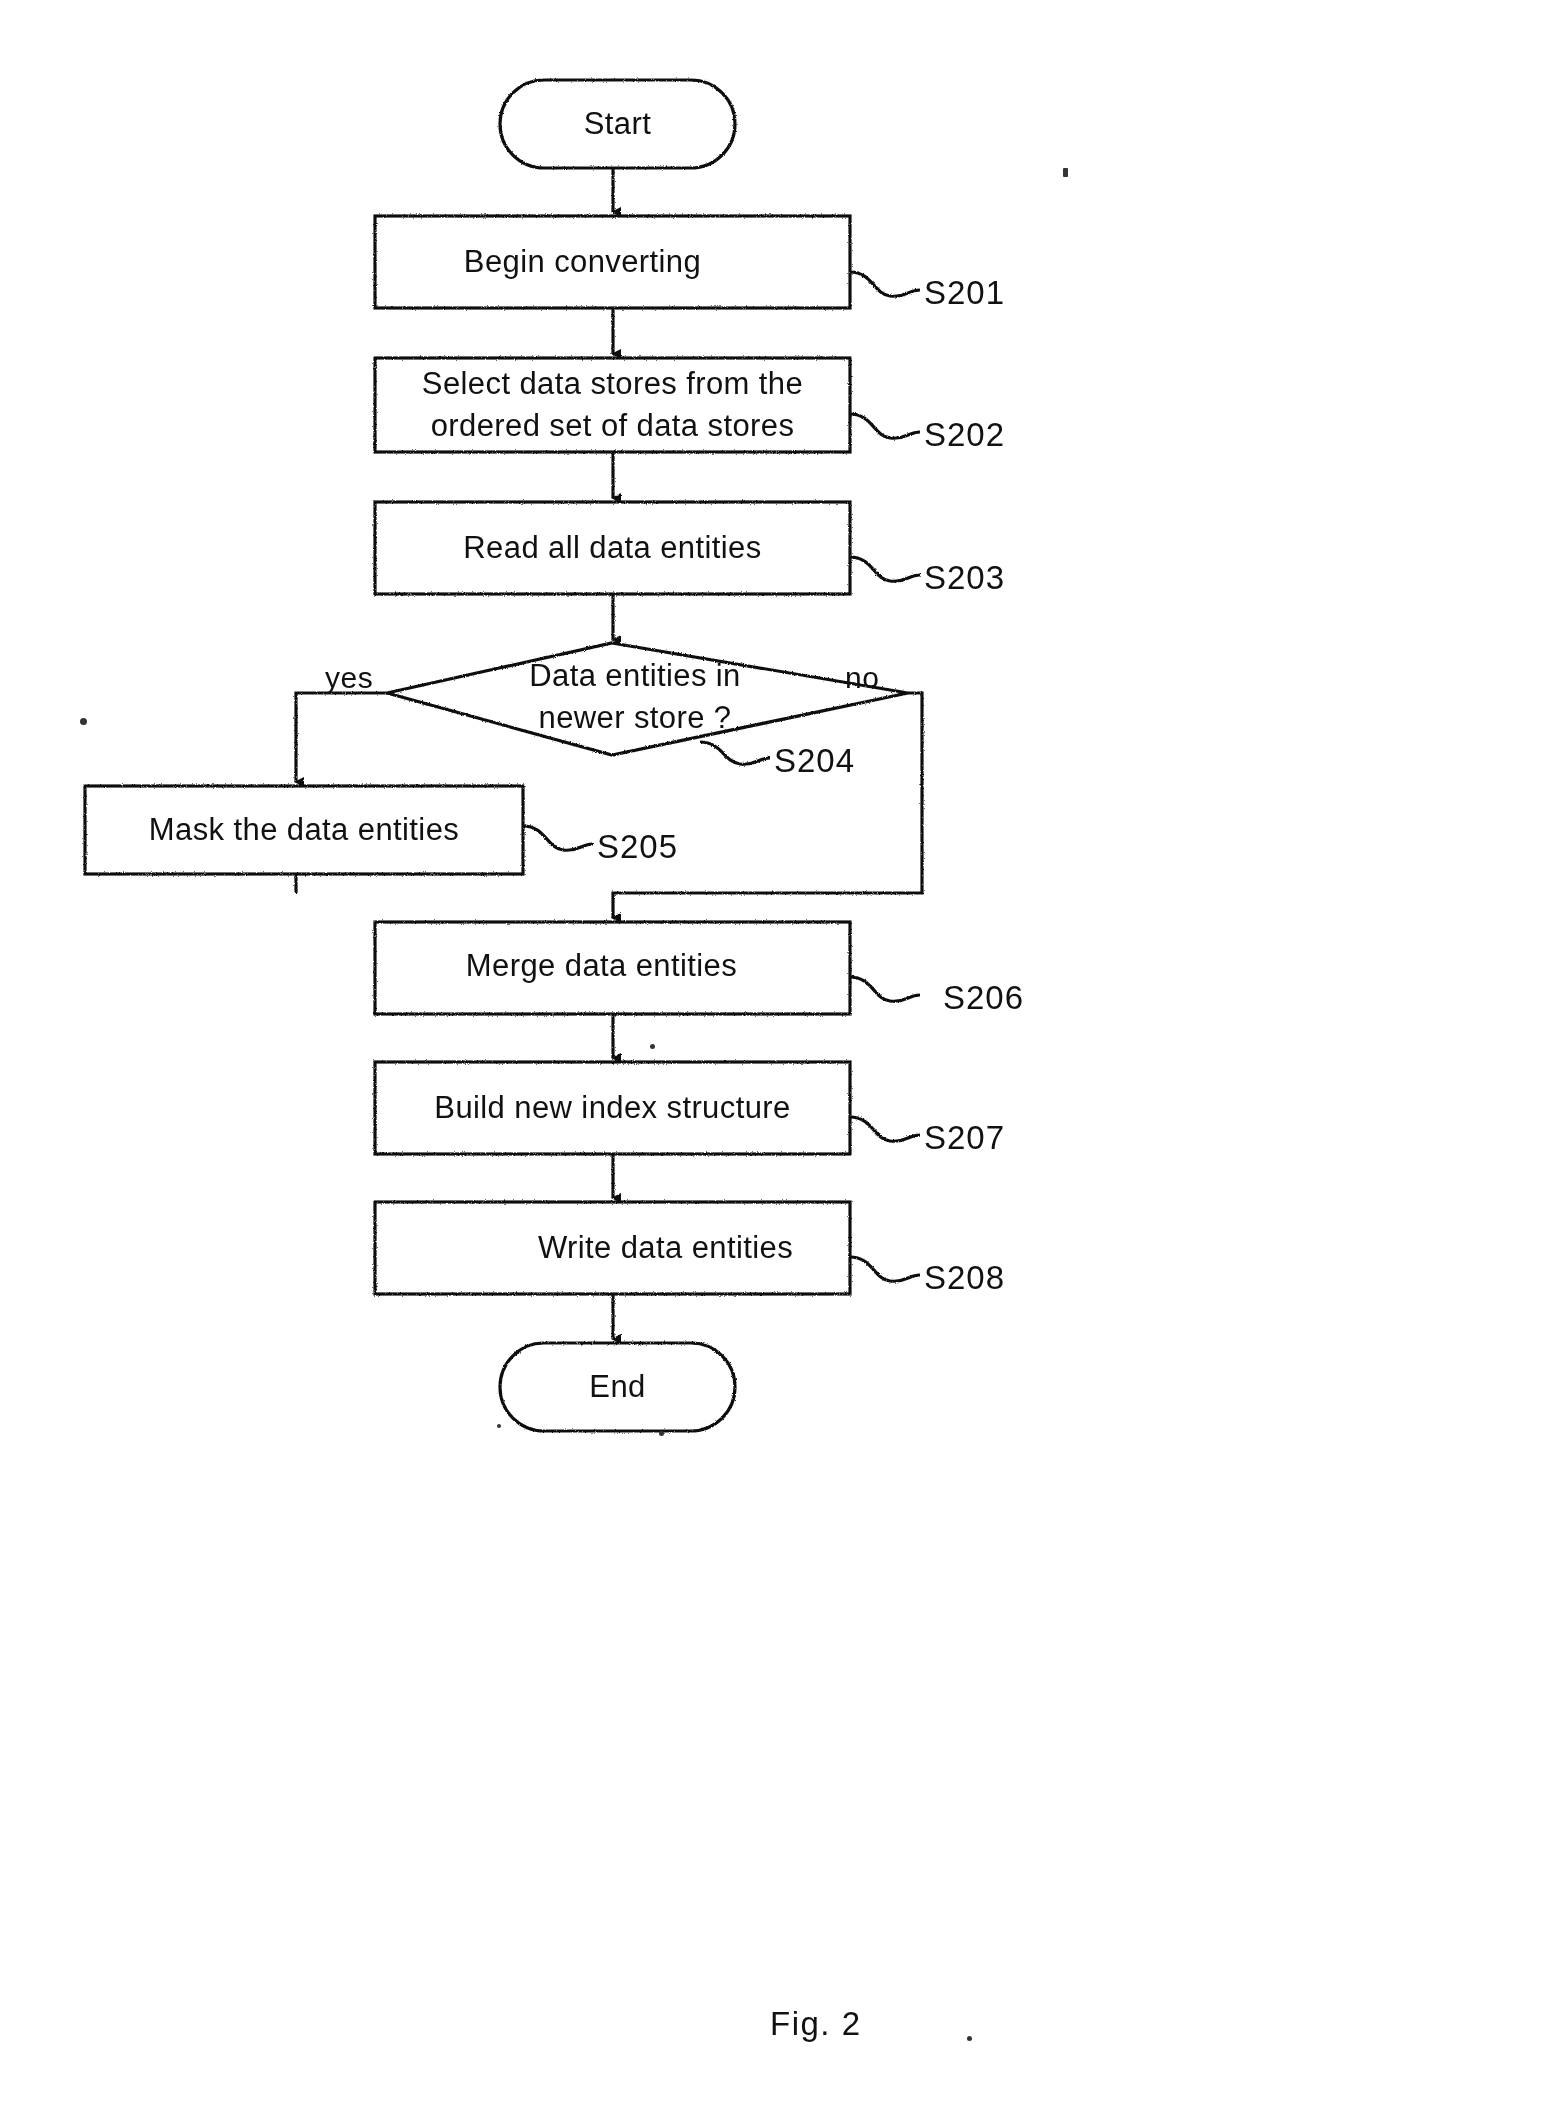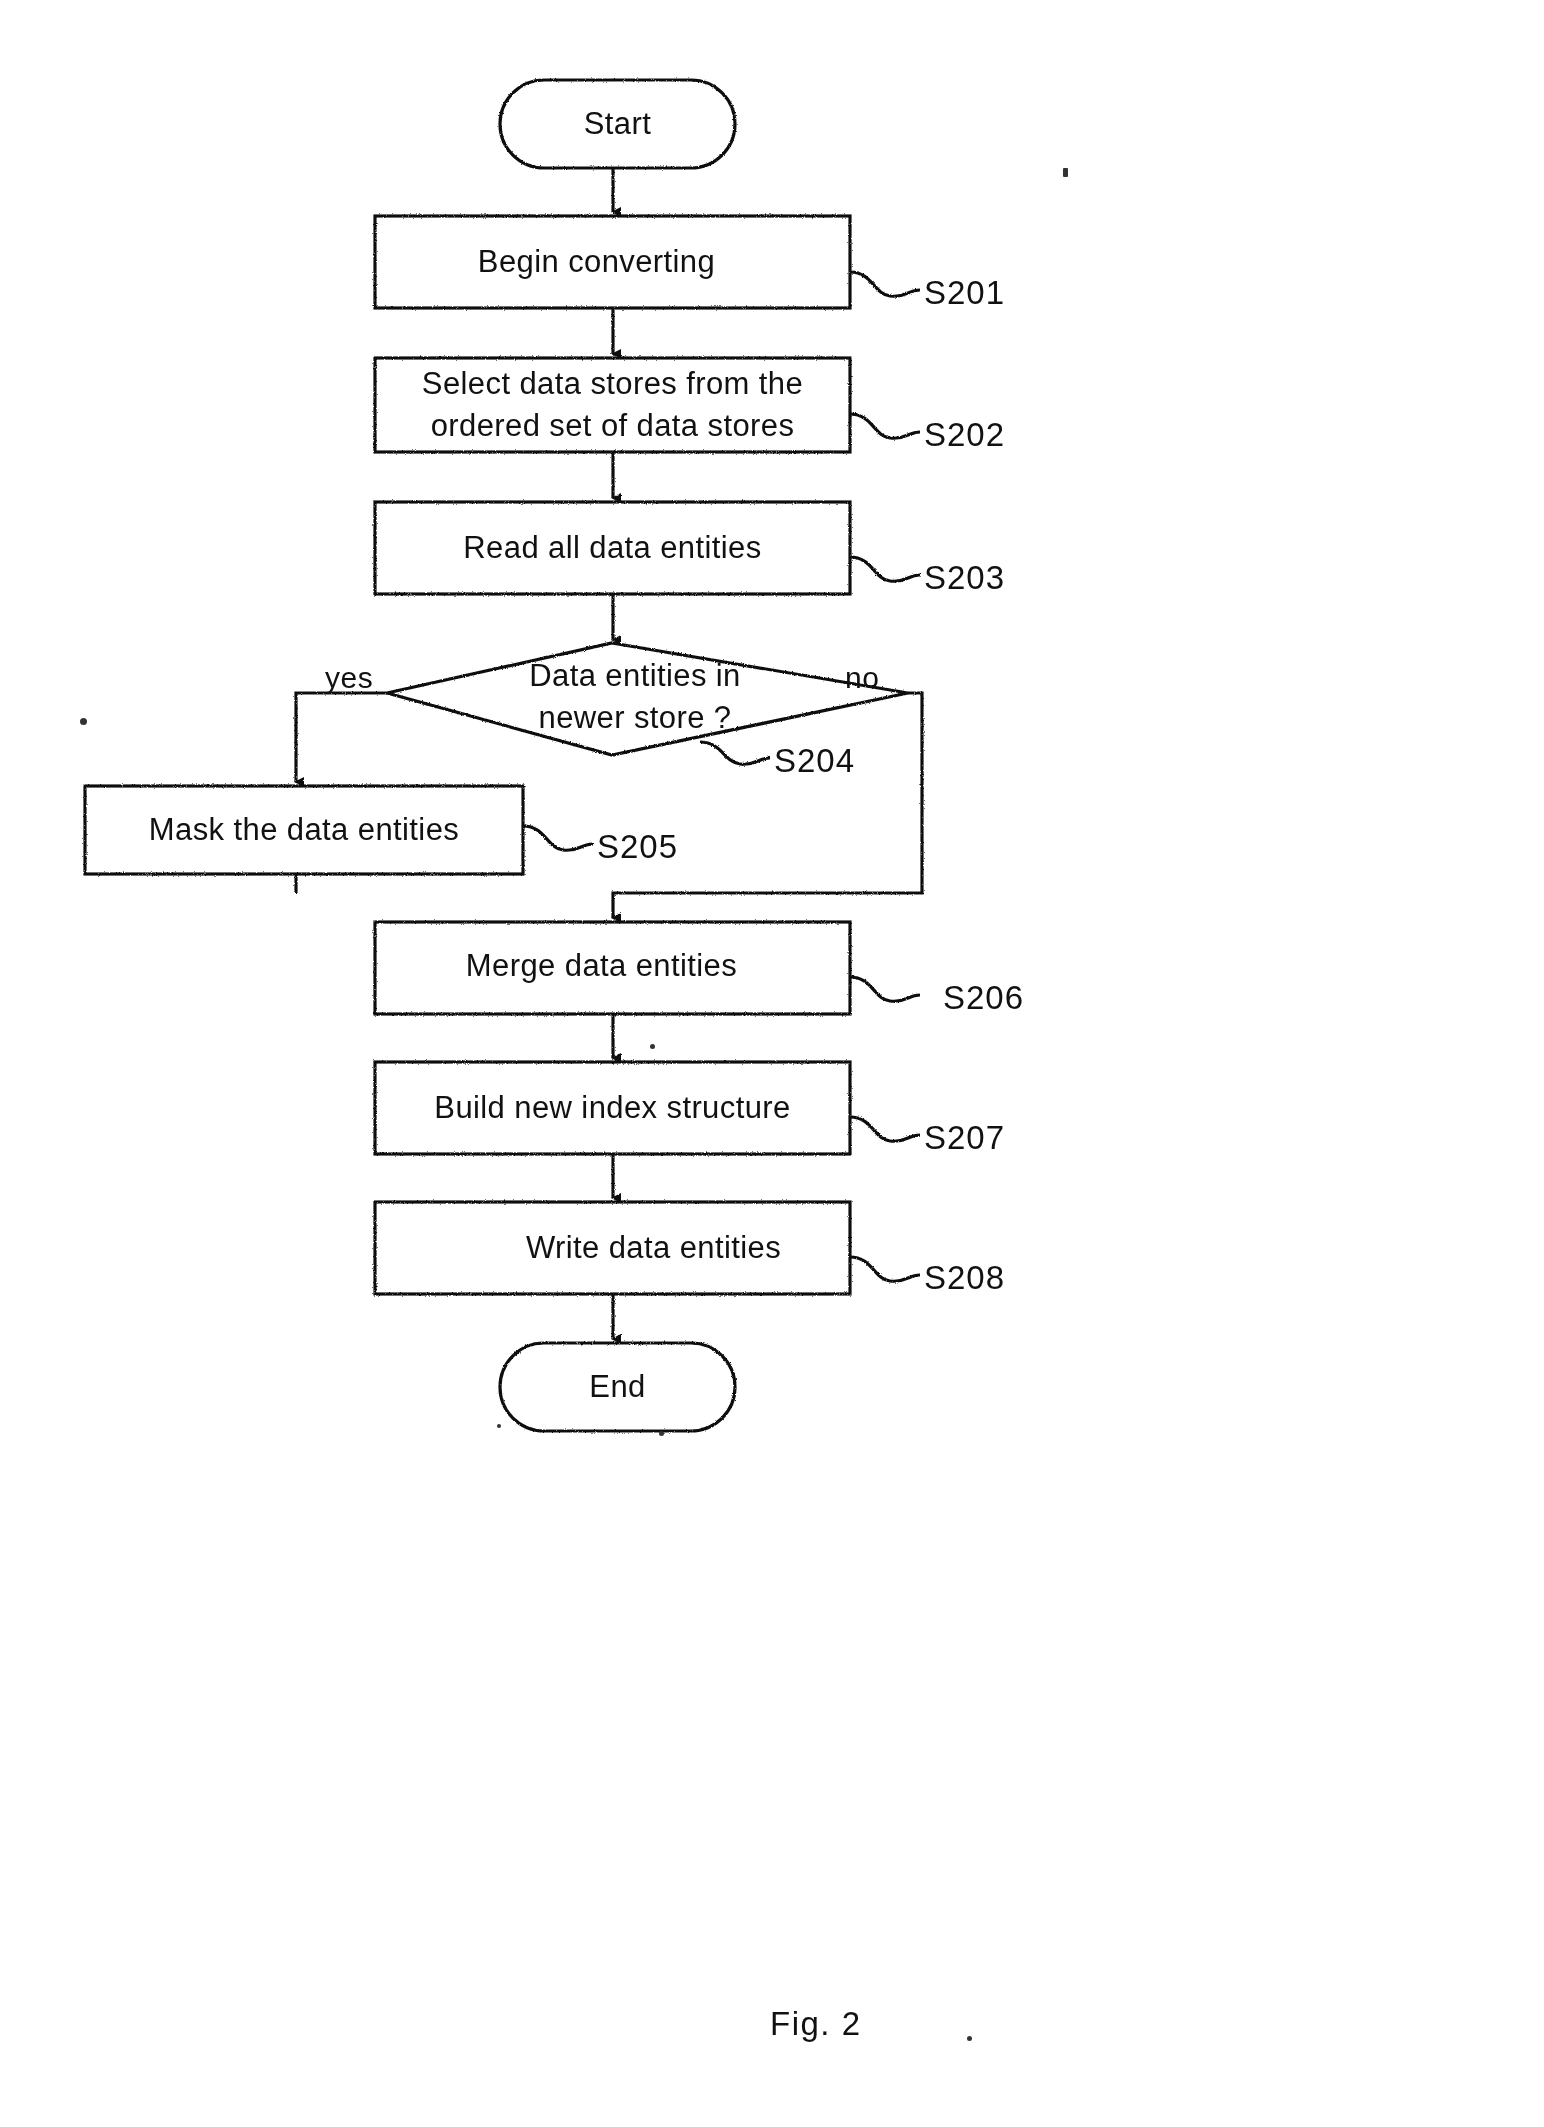--- a/index.html
+++ b/index.html
@@ -98,37 +98,37 @@
     <path d="M700,742 C722,742 724,762 740,764 C756,766 758,758 770,758"></path>
     <path d="M523,826 C545,826 547,848 563,850 C579,852 581,844 593,844"></path>
     <path d="M850,977 C872,977 874,999 890,1001 C906,1003 908,995 920,995"></path>
     <path d="M850,1117 C872,1117 874,1139 890,1141 C906,1143 908,1135 920,1135"></path>
     <path d="M850,1257 C872,1257 874,1279 890,1281 C906,1283 908,1275 920,1275"></path>
   </g>
 </svg>
 
 <div class="node-label" style="left:500px;top:80px;width:235px;height:88px;">Start</div>
 
-<div class="node-label" style="left:394px;top:216px;width:405px;height:92px;">Begin converting</div>
+<div class="node-label" style="left:380px;top:216px;width:405px;height:92px;">Begin converting</div>
 
 <div class="node-label" style="left:375px;top:358px;width:475px;height:94px;">Select data stores from the
 ordered set of data stores</div>
 
 <div class="node-label" style="left:375px;top:502px;width:475px;height:92px;text-align:right;">Read all data entities</div>
 
 <div class="node-label" style="left:470px;top:652px;width:330px;height:90px;">Data entities in
 newer store ?</div>
 
 <div class="node-label" style="left:85px;top:786px;width:438px;height:88px;">Mask the data entities</div>
 
 <div class="node-label" style="left:364px;top:922px;width:475px;height:88px;">Merge data entities</div>
 
 <div class="node-label" style="left:375px;top:1062px;width:475px;height:92px;text-align:right;">Build new index structure</div>
 
-<div class="node-label" style="left:375px;top:1202px;width:557px;height:92px;">Write data entities</div>
+<div class="node-label" style="left:375px;top:1202px;width:557px;height:92px;padding-left:12px;">Write data entities</div>
 
 <div class="node-label" style="left:500px;top:1343px;width:235px;height:88px;">End</div>
 
 <div class="branch-label" style="left:325px;top:661px;">yes</div>
 <div class="branch-label" style="left:845px;top:661px;">no</div>
 
 <div class="ref-label" style="left:924px;top:274px;">S201</div>
 <div class="ref-label" style="left:924px;top:416px;">S202</div>
 <div class="ref-label" style="left:924px;top:559px;">S203</div>
 <div class="ref-label" style="left:774px;top:742px;">S204</div>

